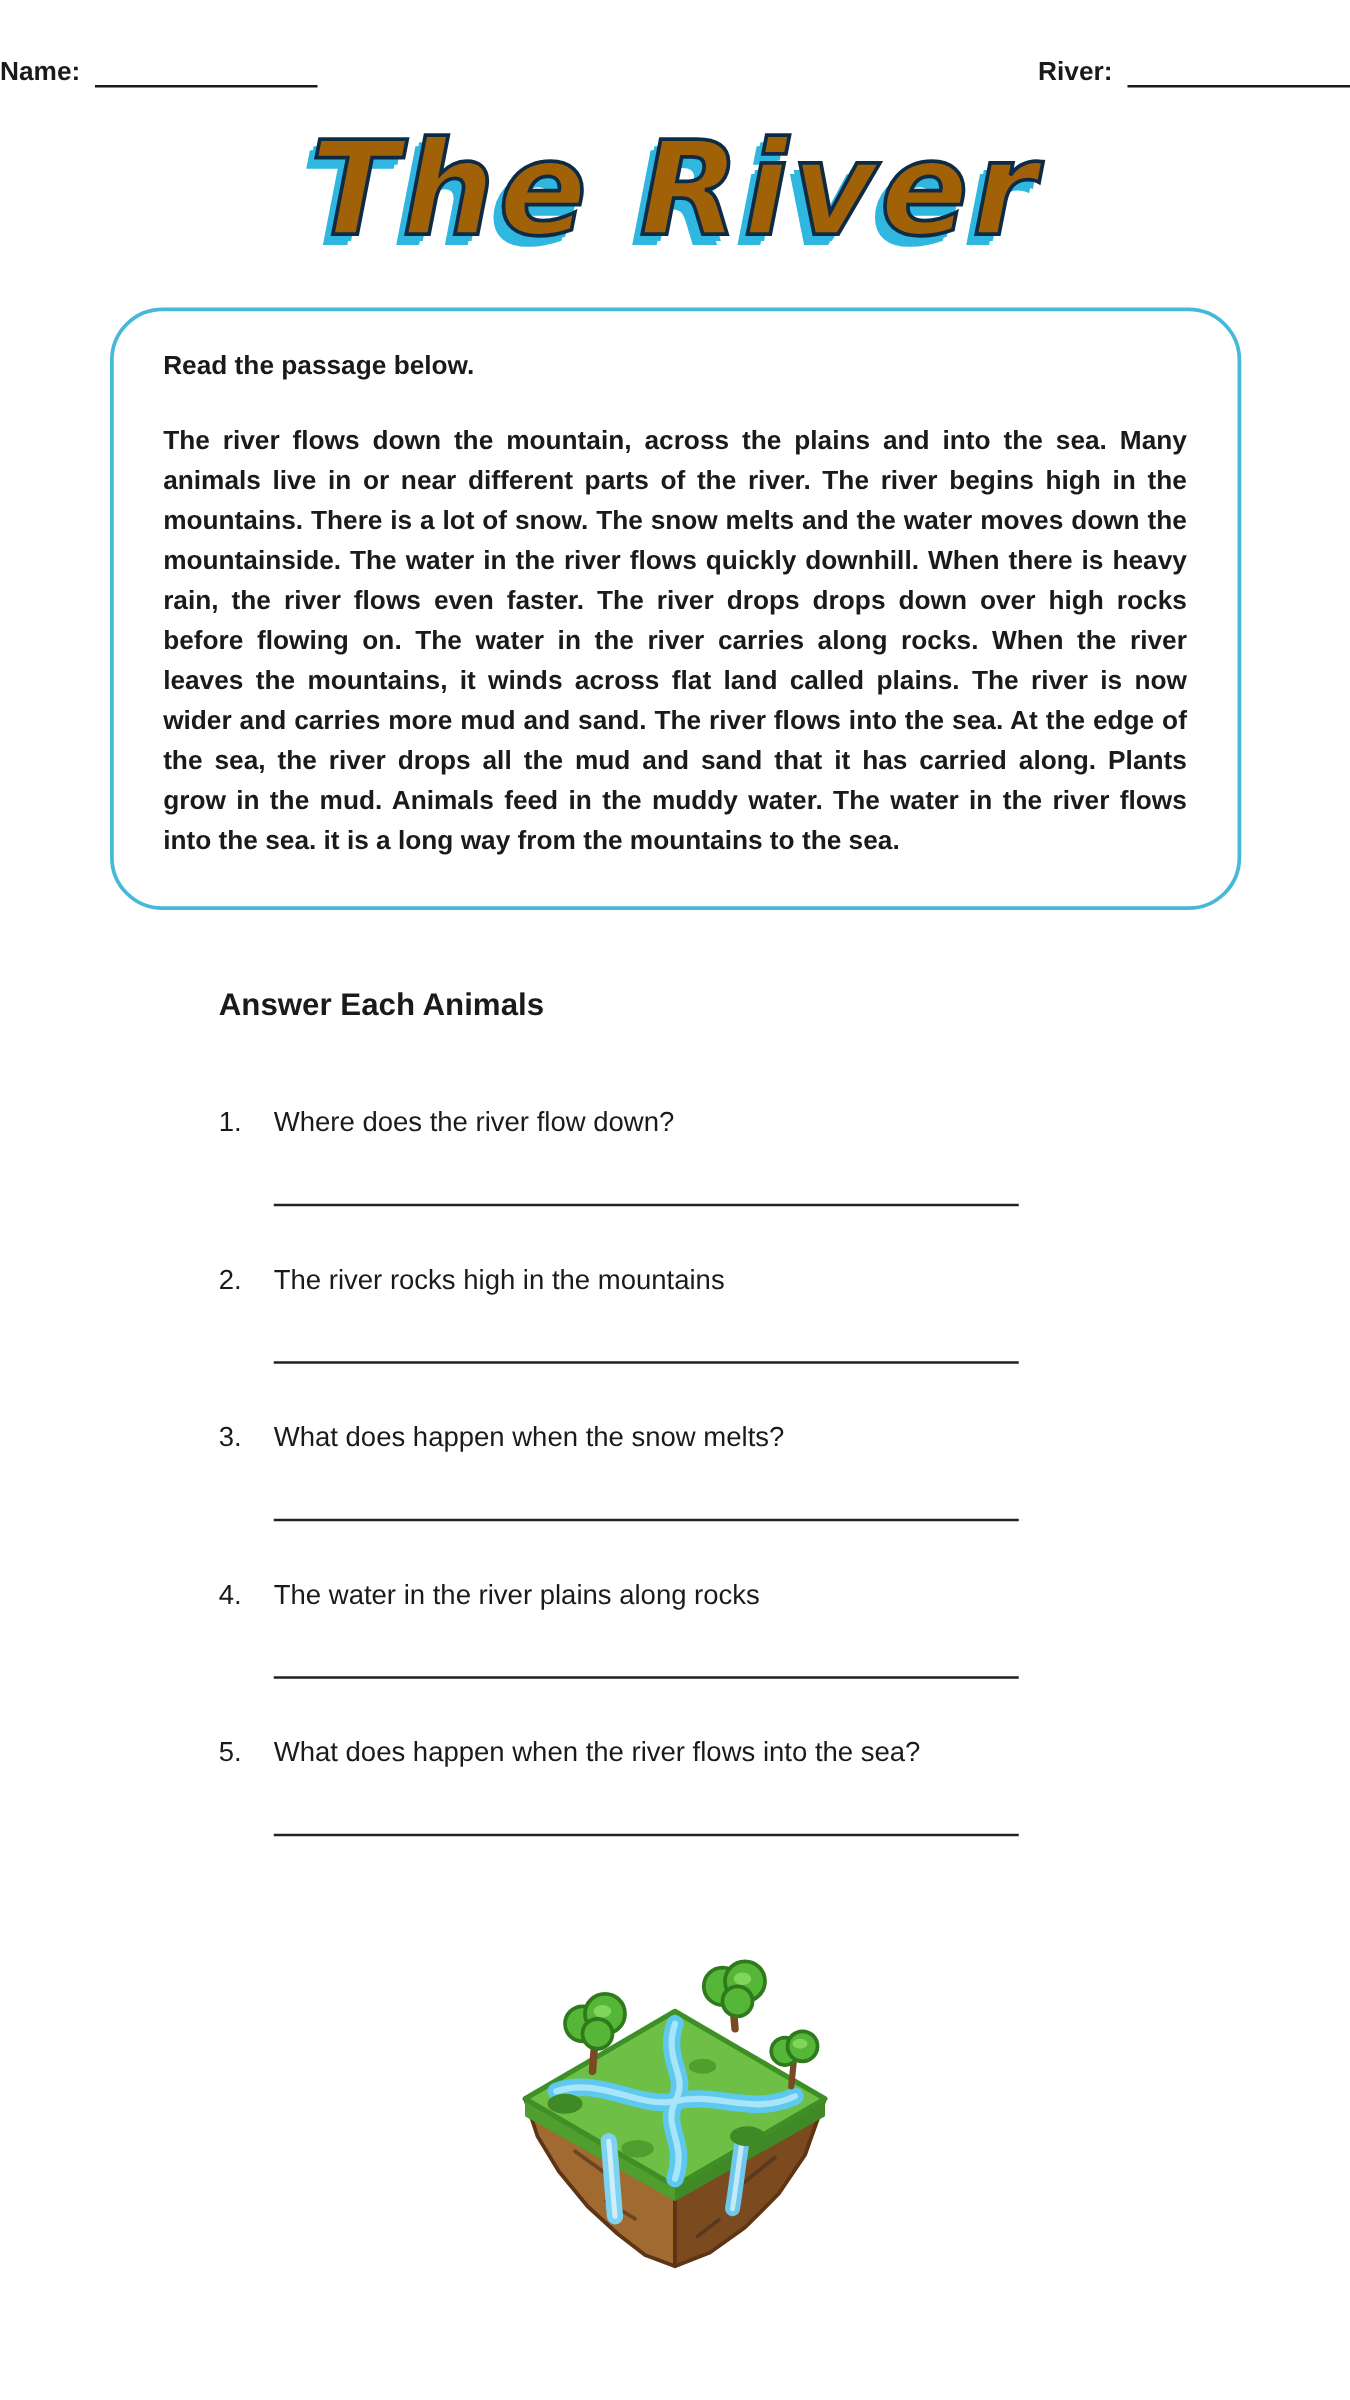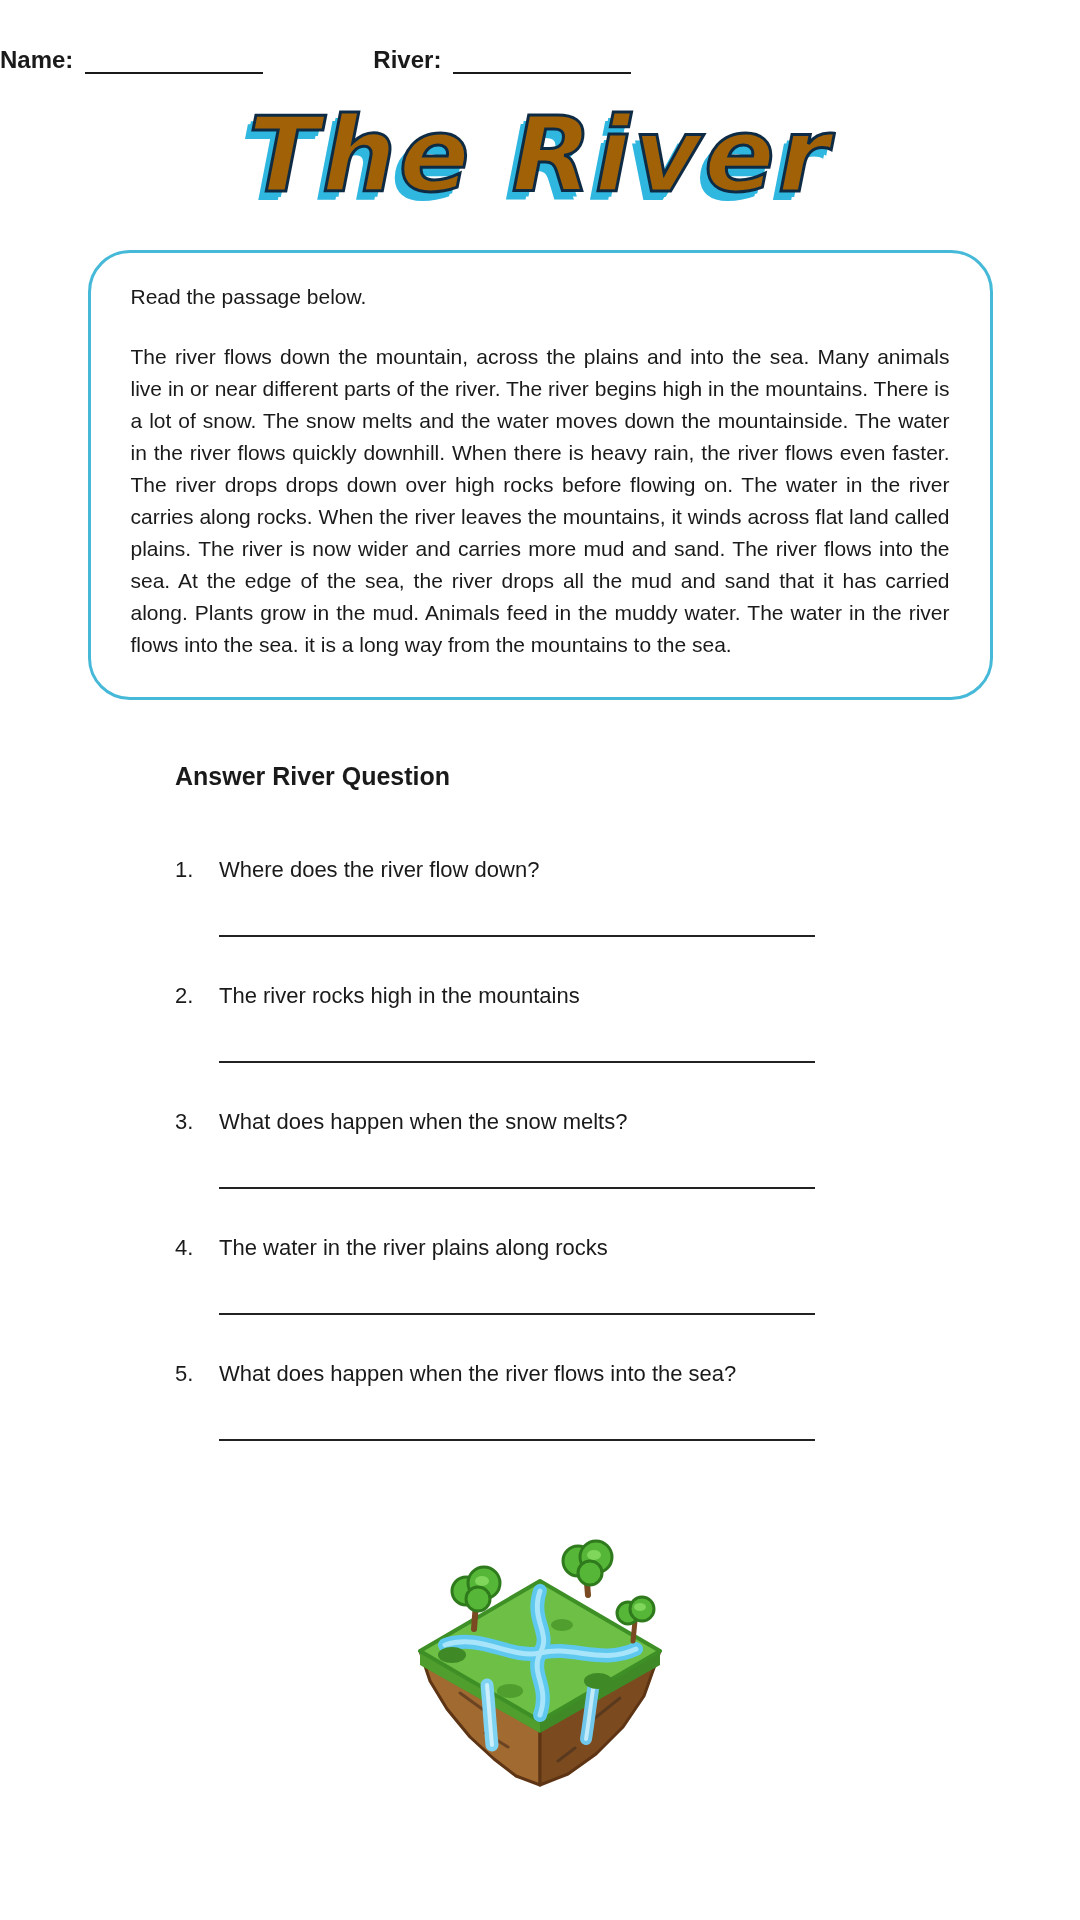--- a/index.html
+++ b/index.html
@@ -14,24 +14,24 @@
   .sheet {
     position: relative;
     width: 1080px;
     height: 1920px;
     overflow: hidden;
   }
 
   
   .name-date-row {
     display: flex;
-    justify-content: flex-start;
+    justify-content: space-between;
     gap: 110px;
     padding-top: 46px;
-    font-size: 24px;
+    font-size: 21px;
     font-weight: 600;
   }
   .field-pair { display: flex; align-items: flex-end; }
   .blank-line {
     display: inline-block;
     width: 178px;
     height: 24px;
     margin-left: 12px;
     border-bottom: 2px solid #1a1a1a;
   }
@@ -53,20 +53,21 @@
   }
 
   
   .passage-box {
     width: 905px;
     margin: 34px auto 0 auto;
     border: 3px solid #46B9D8;
     border-radius: 42px;
     padding: 32px 40px 36px 40px;
     background: #ffffff;
+    font-weight: bold;
   }
   .passage-instruction {
     font-size: 21px;
     margin-bottom: 32px;
   }
   .passage-body {
     font-size: 21px;
     line-height: 32px;
     text-align: justify;
     margin-top: 24px;
@@ -123,21 +124,21 @@
   <div class="title-wrap">
     <span class="big-title">The River</span>
   </div>
 
   <div class="passage-box">
     <div class="passage-instruction">Read the passage below.</div>
     <div class="passage-body">The river flows down the mountain, across the plains and into the sea. Many animals live in or near different parts of the river. The river begins high in the mountains. There is a lot of snow. The snow melts and the water moves down the mountainside. The water in the river flows quickly downhill. When there is heavy rain, the river flows even faster. The river drops drops down over high rocks before flowing on. The water in the river carries along rocks. When the river leaves the mountains, it winds across flat land called plains. The river is now wider and carries more mud and sand. The river flows into the sea. At the edge of the sea, the river drops all the mud and sand that it has carried along. Plants grow in the mud. Animals feed in the muddy water. The water in the river flows into the sea. it is a long way from the mountains to the sea.</div>
   </div>
 
   <div class="qa-section">
-    <div class="qa-heading">Answer River Question</div>
+    <div class="qa-heading">Answer Each Animals</div>
 
     <div class="q-item">
       <div class="q-row">
         <span class="q-num">1.</span>
         <span class="q-text">Where does the river flow down?</span>
       </div>
       <div class="answer-line"></div>
     </div>
 
     <div class="q-item">

